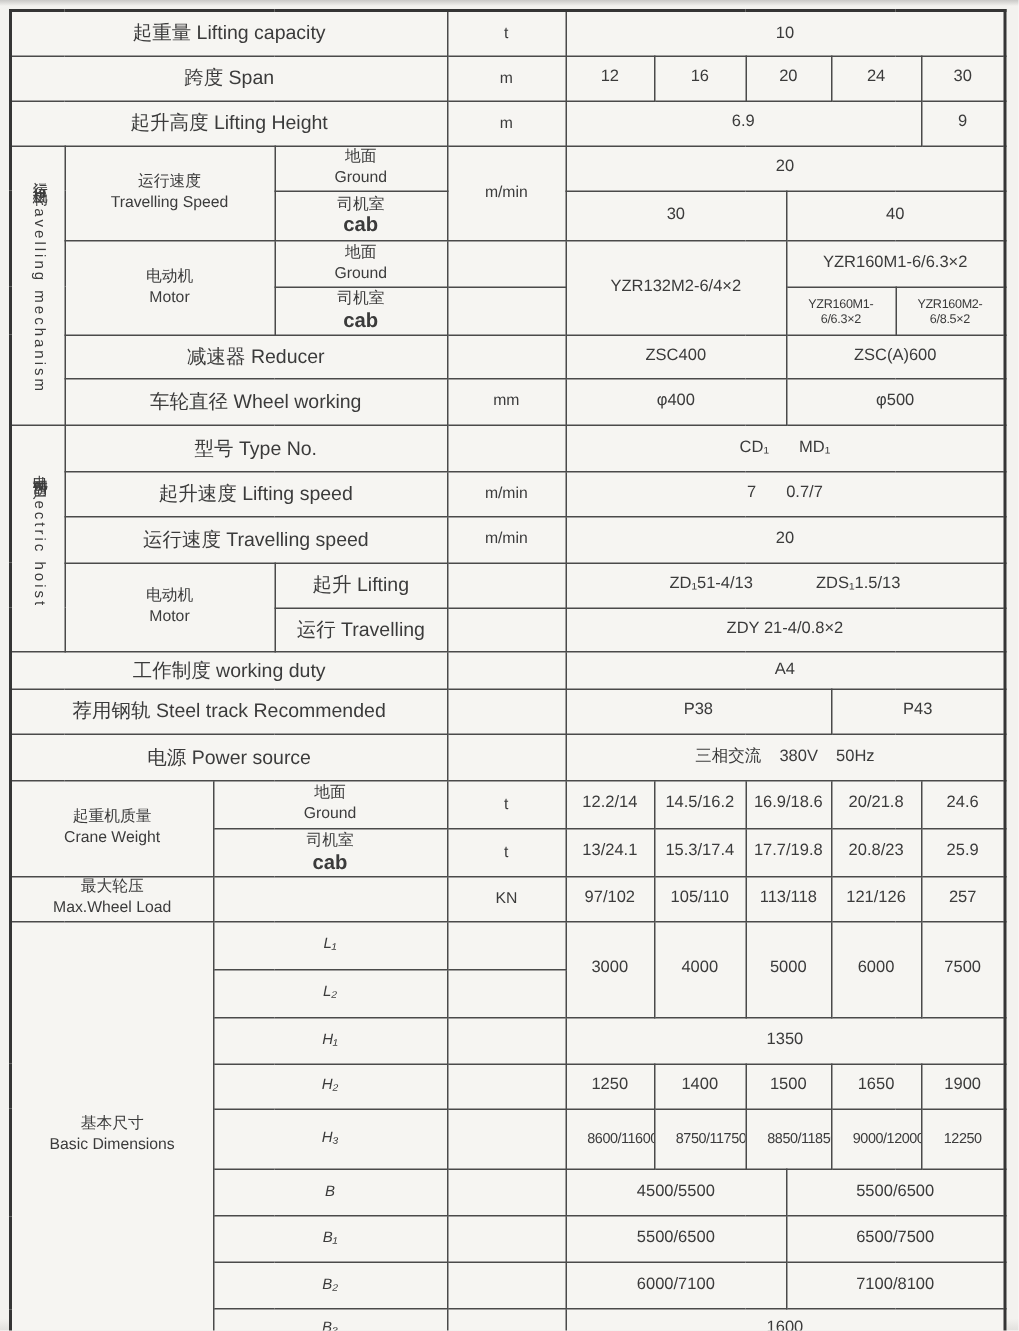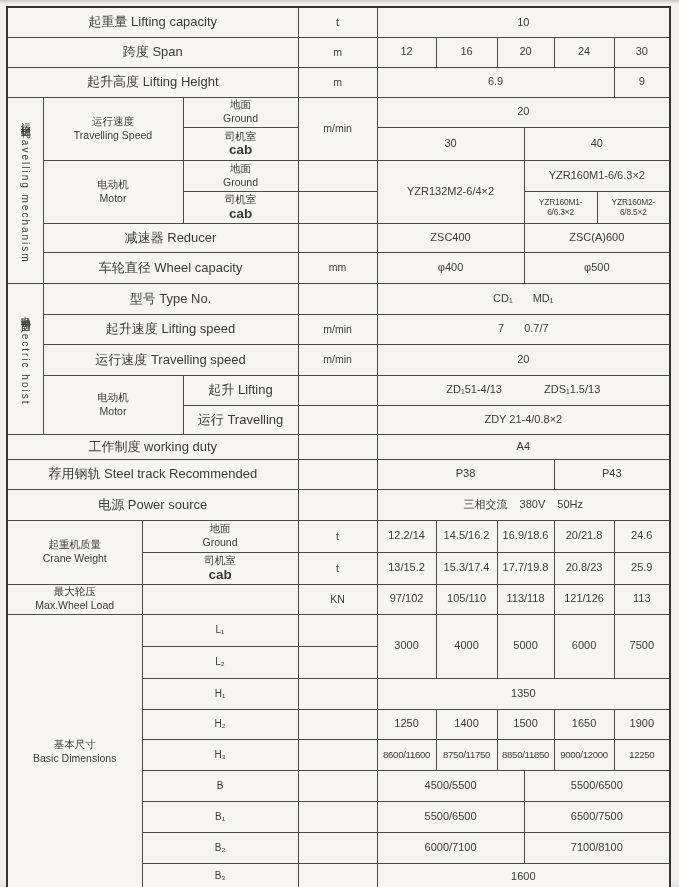--- a/index.html
+++ b/index.html
@@ -39,23 +39,23 @@
     font-size:10px;
     letter-spacing:2px;
     line-height:1;
     white-space:nowrap;
     color:#3b3b3b;
   }
   td.val{font-size:11px;}
   td.val .ga{margin-left:20px;}
   td.val .gb{margin-left:42px;}
   td.sm{font-size:8.4px;letter-spacing:-0.2px;}
-  td.h3v{font-size:9.6px;letter-spacing:-0.3px;padding:4px;}
+  td.h3v{font-size:9.6px;letter-spacing:-0.3px;padding:14px;}
   td.pow{word-spacing:9px;}
-  td.dimlbl{font-size:10px;}
+  td.dimlbl{font-size:10px;font-style:italic;}
 </style>
 </head>
 <body>
 
 <table class="spec">
   <colgroup>
     <col style="width:36px">
       <col style="width:99px">
       <col style="width:41px">
       <col style="width:115px">
@@ -143,21 +143,21 @@
   </tr>
 
   <tr style="height:29px">
     <td class="lbl" colspan="3">减速器 Reducer</td>
     <td class="unit"></td>
     <td class="val" colspan="3">ZSC400</td>
     <td class="val" colspan="4">ZSC(A)600</td>
   </tr>
 
   <tr style="height:31px">
-    <td class="lbl" colspan="3">车轮直径 Wheel capacity</td>
+    <td class="lbl" colspan="3">车轮直径 Wheel working</td>
     <td class="unit">mm</td>
     <td class="val" colspan="3">φ400</td>
     <td class="val" colspan="4">φ500</td>
   </tr>
 
   <tr style="height:31px">
     <td class="strip" rowspan="5">
       <span class="vtext">电动葫芦 Electric hoist</span>
     </td>
     <td class="lbl" colspan="3">型号 Type No.</td>
@@ -234,39 +234,39 @@
     <td class="val" colspan="2">20/21.8</td>
     <td class="val">24.6</td>
   </tr>
 
   <tr style="height:32px">
     <td class="lbl2" colspan="2">
       <span>司机室</span>
       <span class="cab">cab</span>
     </td>
     <td class="unit">t</td>
-    <td class="val">13/15.2</td>
+    <td class="val">13/24.1</td>
     <td class="val">15.3/17.4</td>
     <td class="val" colspan="2">17.7/19.8</td>
     <td class="val" colspan="2">20.8/23</td>
     <td class="val">25.9</td>
   </tr>
 
   <tr style="height:30px">
     <td class="lbl2" colspan="2">
       <span>最大轮压</span>
       <span>Max.Wheel Load</span>
     </td>
     <td colspan="2"></td>
     <td class="unit">KN</td>
     <td class="val">97/102</td>
     <td class="val">105/110</td>
     <td class="val" colspan="2">113/118</td>
     <td class="val" colspan="2">121/126</td>
-    <td class="val">113</td>
+    <td class="val">257</td>
   </tr>
 
   <tr style="height:32px">
     <td class="lbl2" colspan="2" rowspan="9">
       <span>基本尺寸</span>
       <span>Basic Dimensions</span>
     </td>
     <td class="dimlbl" colspan="2">L₁</td>
     <td class="unit"></td>
     <td class="val" rowspan="2">3000</td>

